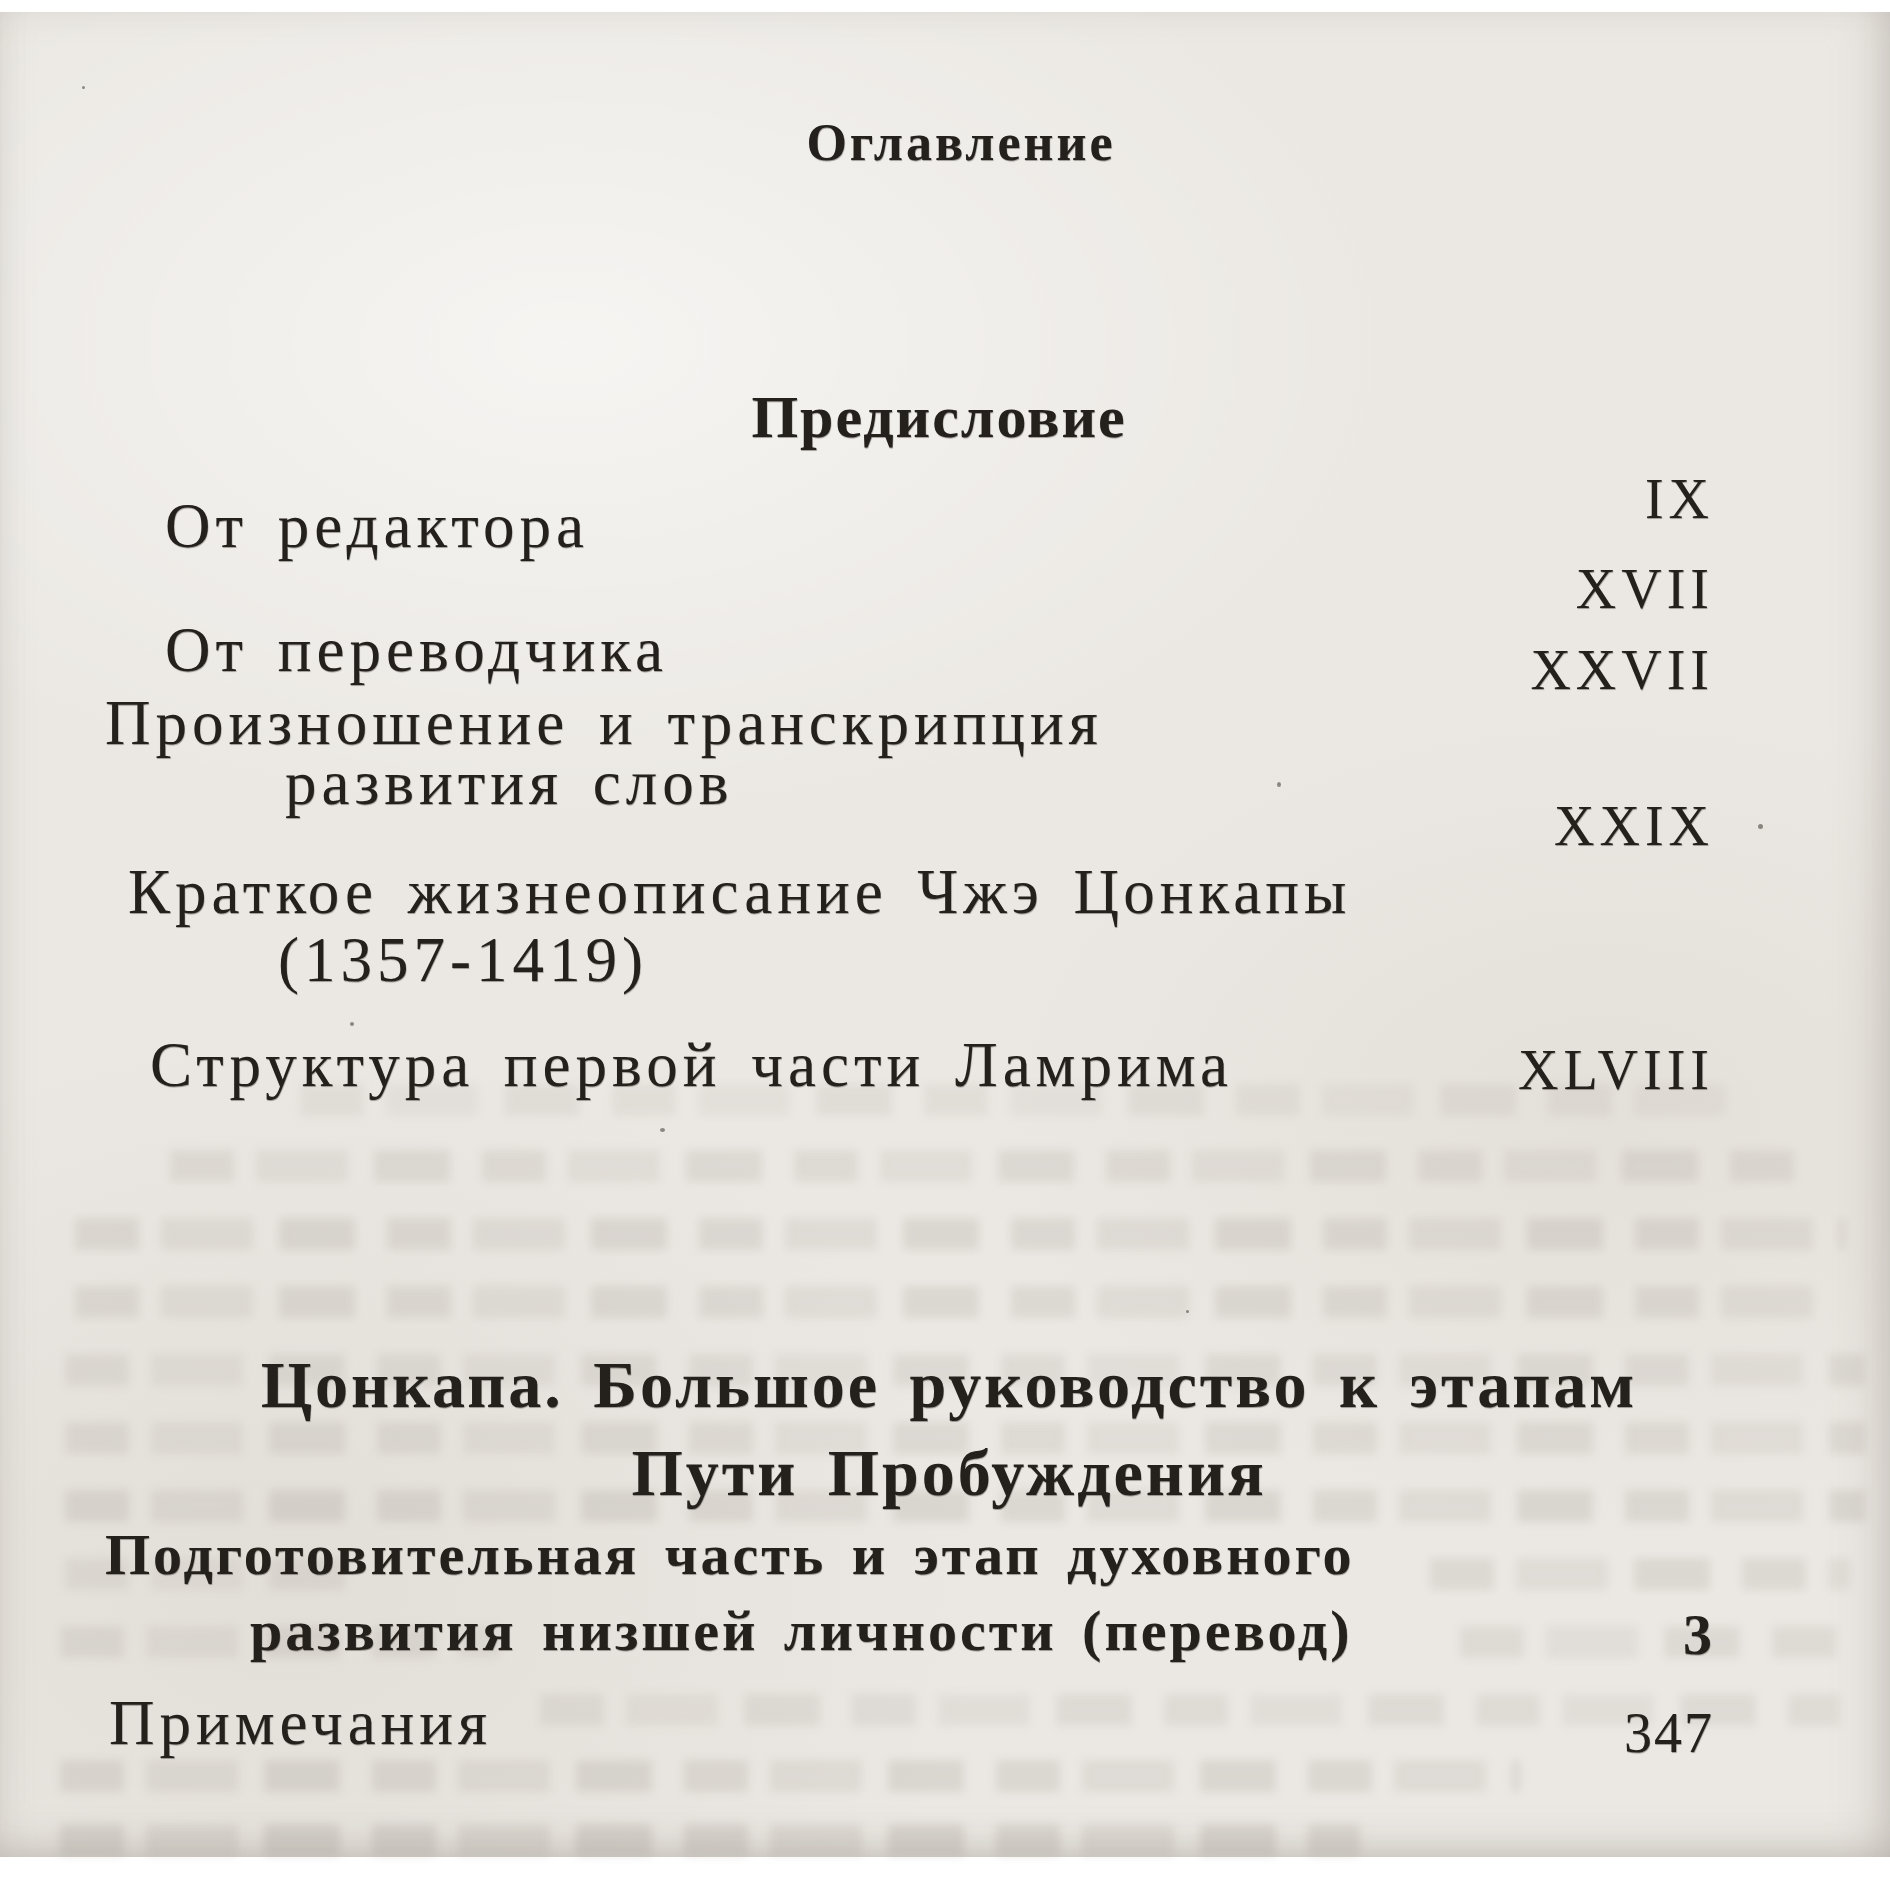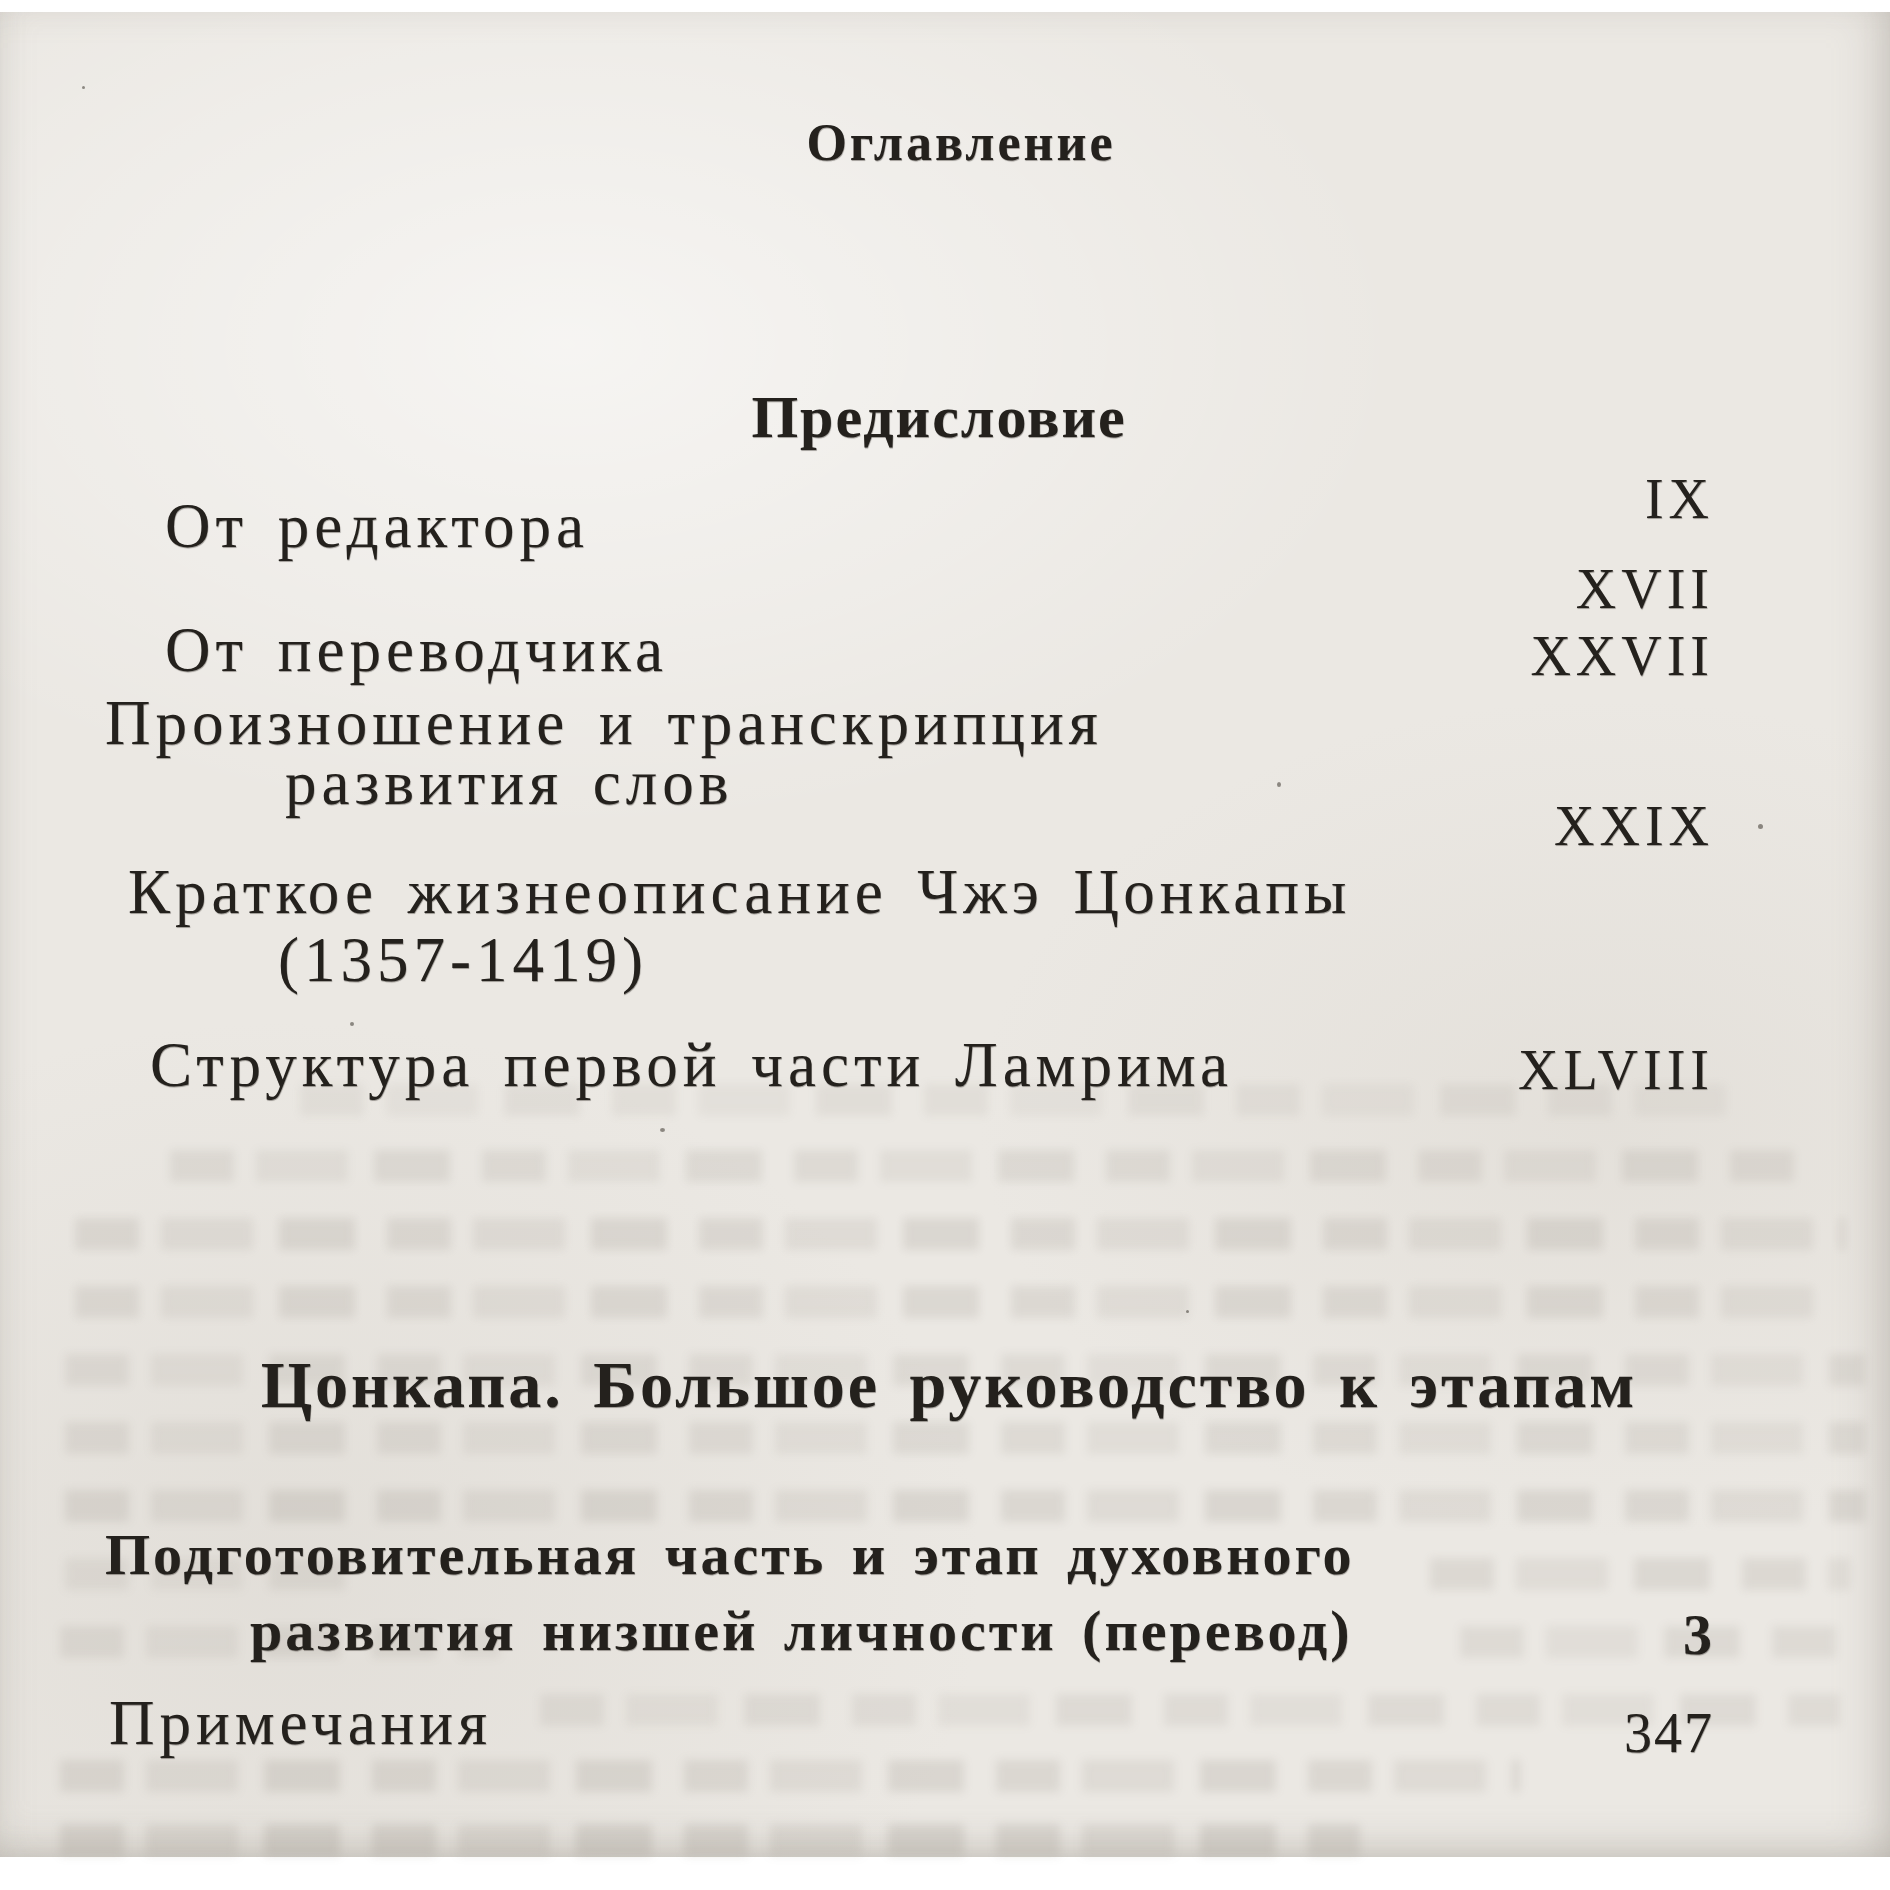--- a/index.html
+++ b/index.html
@@ -63,30 +63,31 @@
   <div class="abs ink sec-head" style="top:387px;">Предисловие</div>
 
   <div class="abs ink entry" style="top:495px;left:165px;">От редактора</div>
   <div class="abs ink pagenum" style="top:471px;">IX</div>
 
   <div class="abs ink entry" style="top:588px;left:165px;margin-top:31px;">От переводчика</div>
   <div class="abs ink pagenum" style="top:561px;">XVII</div>
 
   <div class="abs ink entry" style="top:692px;left:105px;">Произношение и транскрипция</div>
   <div class="abs ink entry" style="top:752px;left:285px;">развития слов</div>
-  <div class="abs ink pagenum" style="top:628px;">XXVII</div>
+  <div class="abs ink pagenum" style="top:642px;">XXVII</div>
 
   <div class="abs ink entry" style="top:861px;left:128px;">Краткое жизнеописание Чжэ Цонкапы</div>
   <div class="abs ink entry" style="top:929px;left:278px;">(1357-1419)</div>
   <div class="abs ink pagenum" style="top:798px;">XXIX</div>
 
   <div class="abs ink entry" style="top:1034px;left:150px;">Структура первой части Ламрима</div>
   <div class="abs ink pagenum" style="top:1042px;">XLVIII</div>
 
   <div class="abs ink part-head" style="top:1336px;">Цонкапа. Большое руководство к этапам</div>
+  <div class="abs ink part-head" style="top:1424px;">Пути Пробуждения</div>
 
   <div class="abs ink bold-entry" style="top:1526px;left:105px;">Подготовительная часть и этап духовного</div>
   <div class="abs ink bold-entry" style="top:1602px;left:250px;">развития низшей личности (перевод)</div>
   <div class="abs ink pagenum bold" style="top:1606px;">3</div>
 
   <div class="abs ink entry" style="top:1692px;left:109px;">Примечания</div>
   <div class="abs ink pagenum" style="top:1705px;letter-spacing:2px;">347</div>
 </div>
 
 </body></html>

